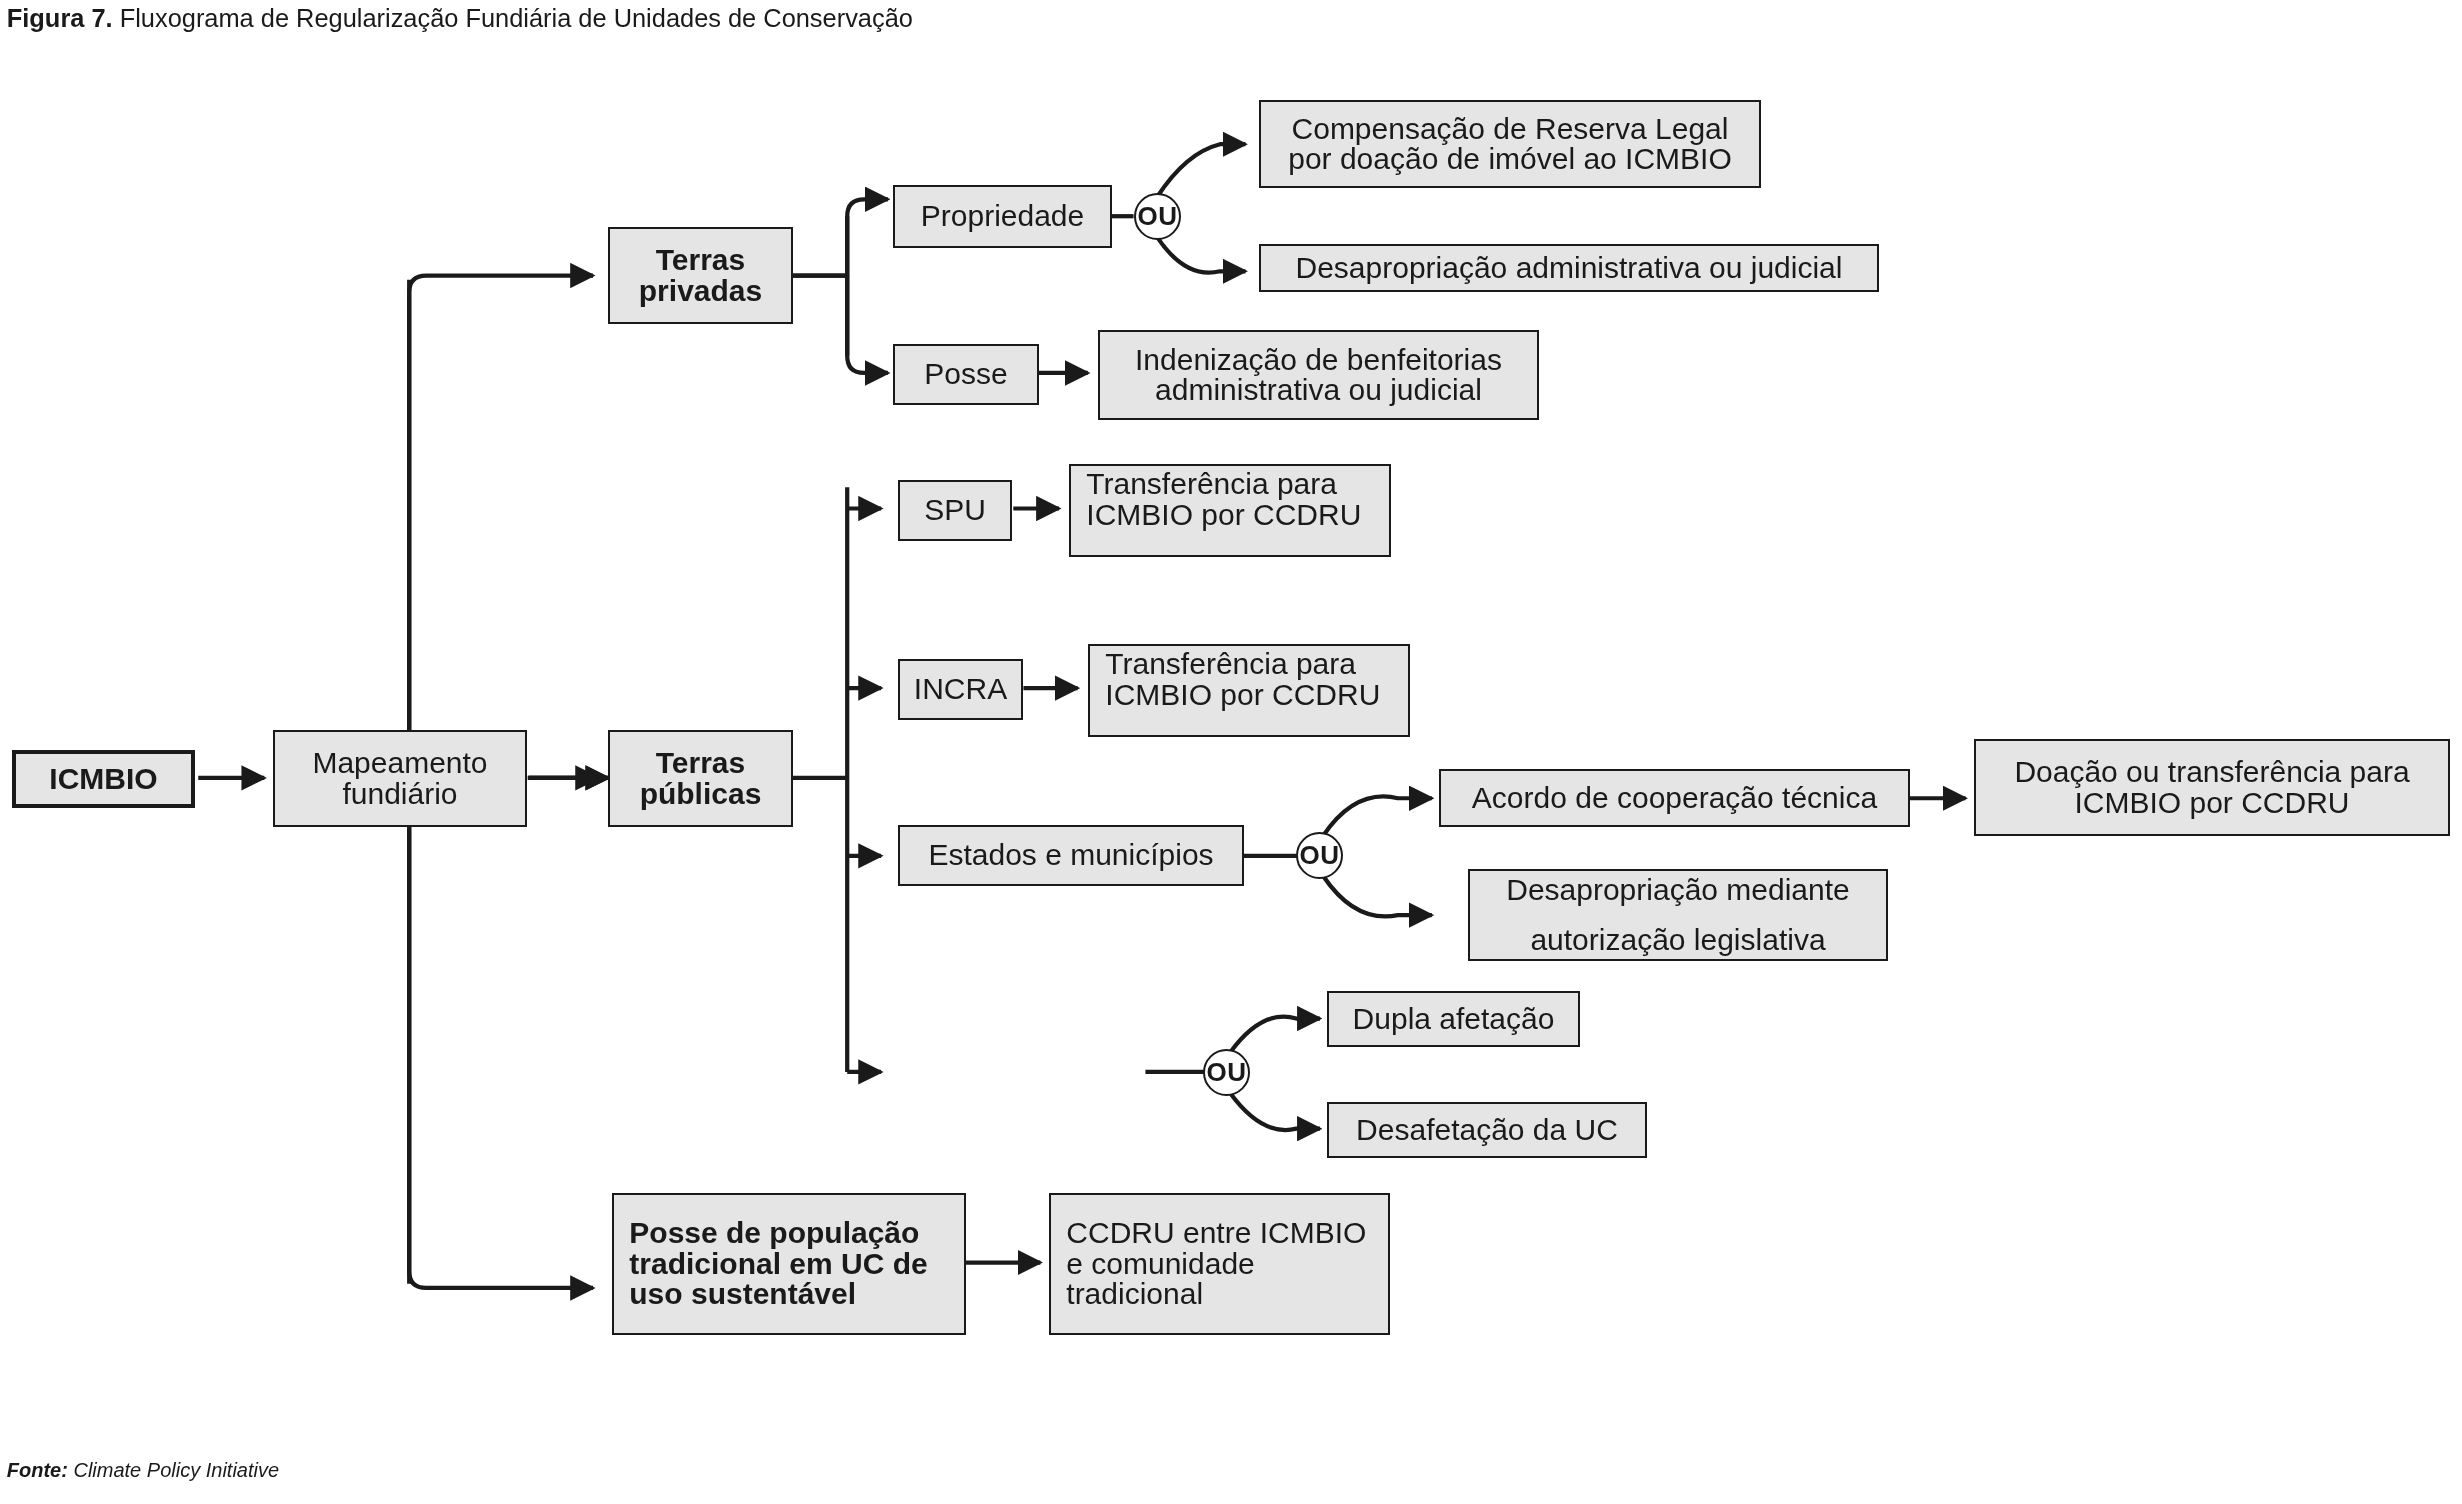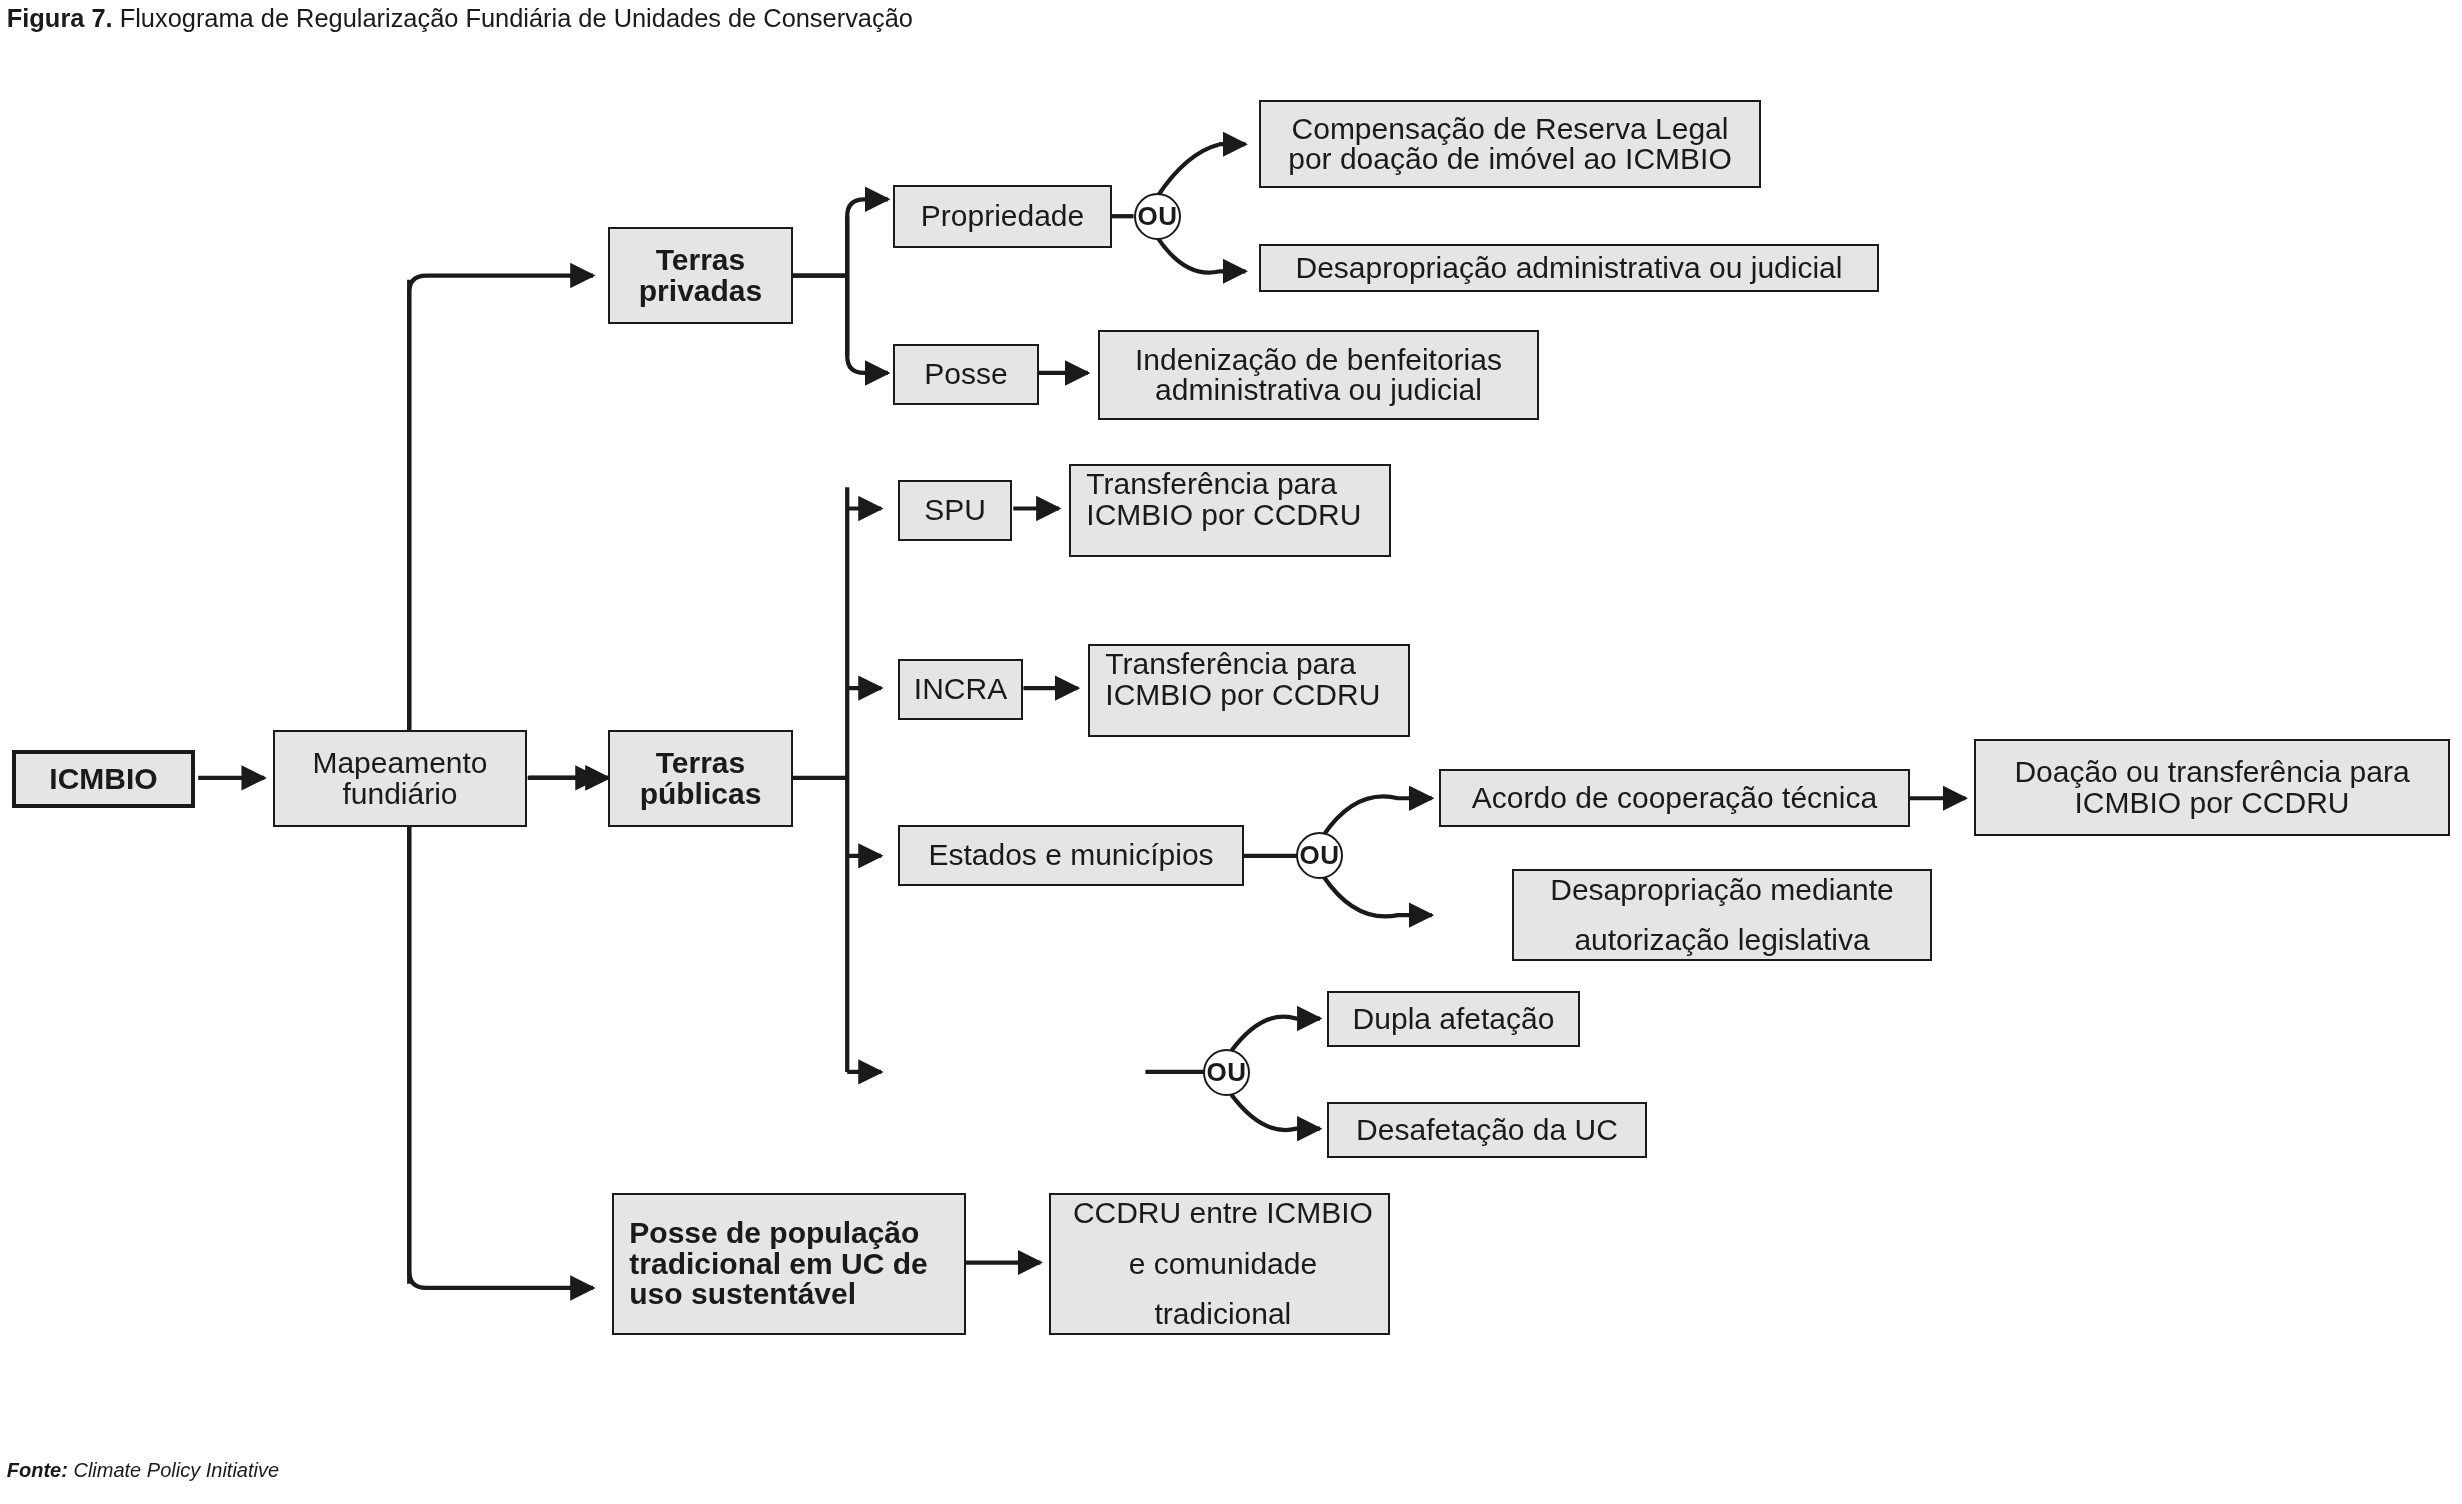--- a/index.html
+++ b/index.html
@@ -261,21 +261,21 @@
   </div>
 
   <div class="node" style="left:898px; top:825px; width:346px; height:61px;">
     <span>Estados e municípios</span>
   </div>
 
   <div class="node" style="left:1439px; top:769px; width:471px; height:58px;">
     <span>Acordo de cooperação técnica</span>
   </div>
 
-  <div class="node" style="left:1512px; top:869px; width:420px; height:92px; flex-direction:column;gap:20px;">
+  <div class="node" style="left:1468px; top:869px; width:420px; height:92px; flex-direction:column;gap:20px;">
     <span>Desapropriação mediante</span>
     <span>autorização legislativa</span>
   </div>
 
   <div class="node" style="left:1974px; top:739px; width:476px; height:97px; flex-direction:column;">
     <span>Doação ou transferência para</span>
     <span>ICMBIO por CCDRU</span>
   </div>
 
 
@@ -286,21 +286,21 @@
   <div class="node" style="left:1327px; top:1102px; width:320px; height:56px;">
     <span>Desafetação da UC</span>
   </div>
 
   <div class="node bold left" style="left:612px; top:1193px; width:354px; height:142px; flex-direction:column; align-items:flex-start; justify-content:center;">
     <span>Posse de população</span>
     <span>tradicional em UC de</span>
     <span>uso sustentável</span>
   </div>
 
-  <div class="node left" style="left:1049px; top:1193px; width:341px; height:142px; flex-direction:column; align-items:center; justify-content:center;gap:20px;">
+  <div class="node left" style="left:1049px; top:1193px; width:341px; height:142px; flex-direction:column; align-items:flex-start; justify-content:center;">
     <span>CCDRU entre ICMBIO</span>
     <span>e comunidade</span>
     <span>tradicional</span>
   </div>
 
   <div class="ou" style="left:1134px; top:193px;">
     <span>OU</span>
   </div>
 
   <div class="ou" style="left:1296px; top:832px;">

